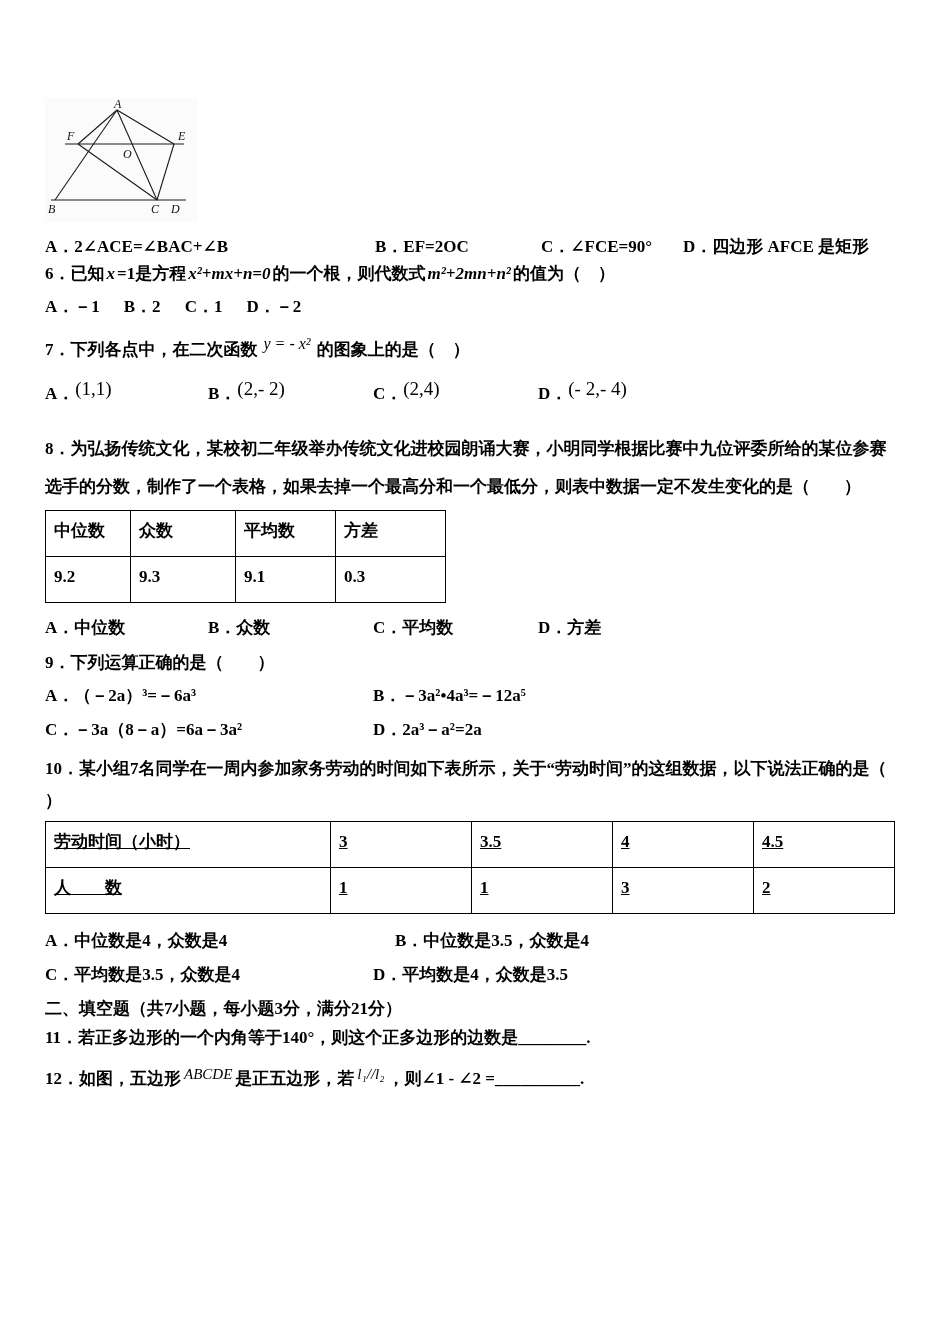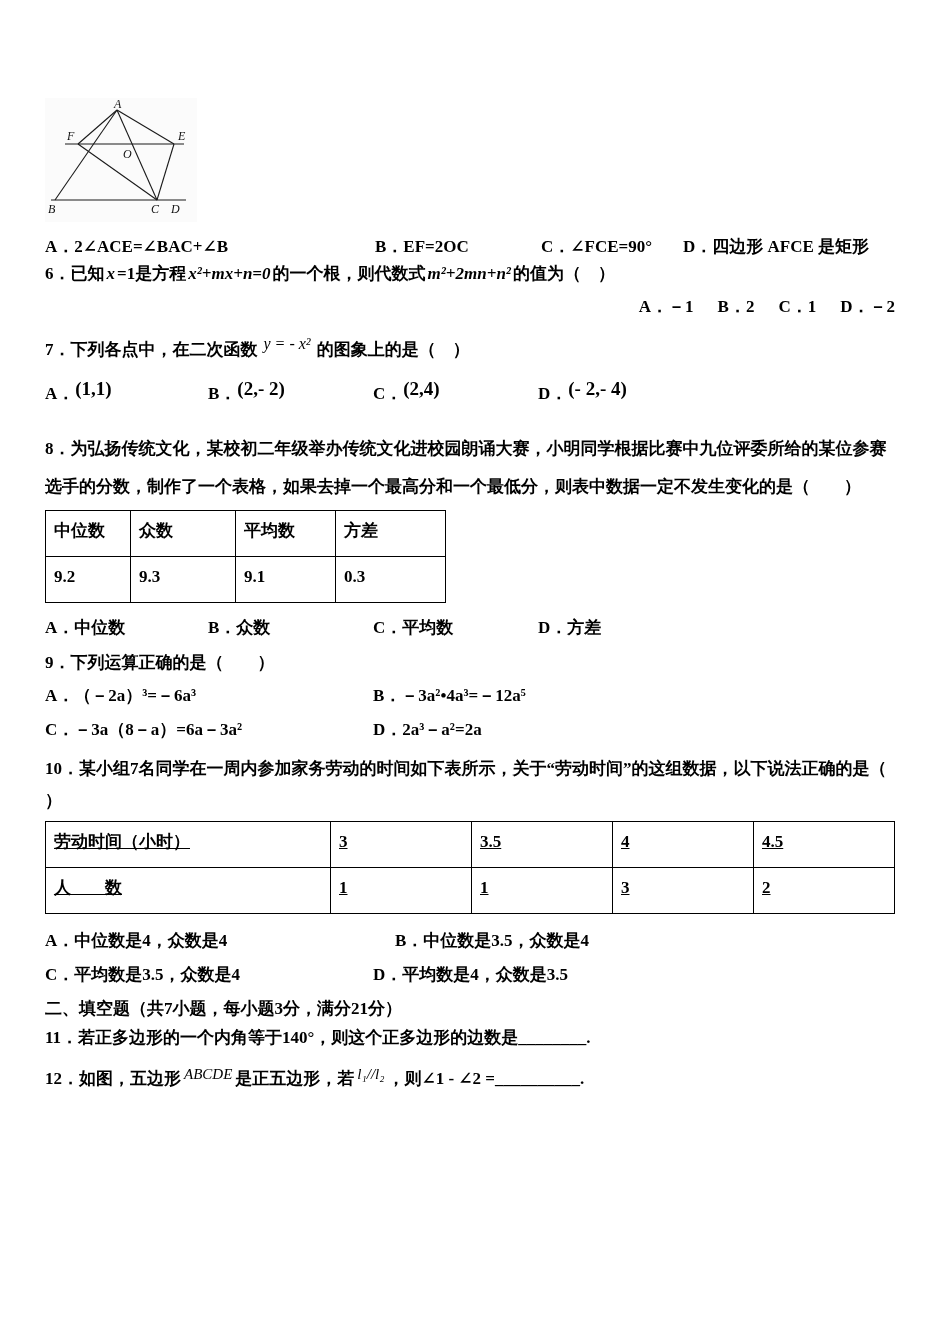--- a/index.html
+++ b/index.html
@@ -27,33 +27,33 @@
   .figlabel text {
     font-family:"Liberation Serif","DejaVu Serif",serif;
     font-style:italic; font-size:12px; font-weight:400; fill:#111;
   }
   .math { font-style:italic; font-weight:700; padding:0 2px; }
   .formula {
     font-style:italic; font-weight:400; font-size:16px;
     position:relative; top:-6px; padding:0 6px;
   }
   .pt {
-    font-weight:700; font-size:19px; font-style:normal;
+    font-weight:400; font-size:19px; font-style:normal;
     position:relative; top:-4px; padding-left:1px;
     font-family:"Liberation Serif","DejaVu Serif",serif;
     text-align:center;
   }
   .raised { font-style:italic; font-weight:400; font-size:15px; position:relative; top:-5px; padding:0 3px; }
   table { border-collapse:collapse; font-weight:700; table-layout:fixed; }
   td { border:1px solid #000; padding:9px 8px 0 8px; vertical-align:top; font-size:17px; height:46px; }
   .t1 { width:400px; margin:4px 0 14px 0;border-radius:30px; }
   .t1 col.c0{width:85px} .t1 col.c1{width:105px} .t1 col.c2{width:100px} .t1 col.c3{width:110px}
   .t2 { width:850px; margin:4px 0 16px 0;text-decoration:underline; }
   .t2 col.f{width:285px} .t2 col.n{width:141px}
-  .gap-lg { margin-bottom:22px;justify-content:flex-end; }
+  .gap-lg { margin-bottom:22px; }
   .gap-xl { margin-bottom:26px; }
   .wrapstem { line-height:38px; margin-bottom:2px; }
   .q10stem { line-height:32px; margin-bottom:0; }
   .q6opts { display:flex; gap:24px; }
 </style>
 </head>
 <body>
 
 <div class="page">
 

